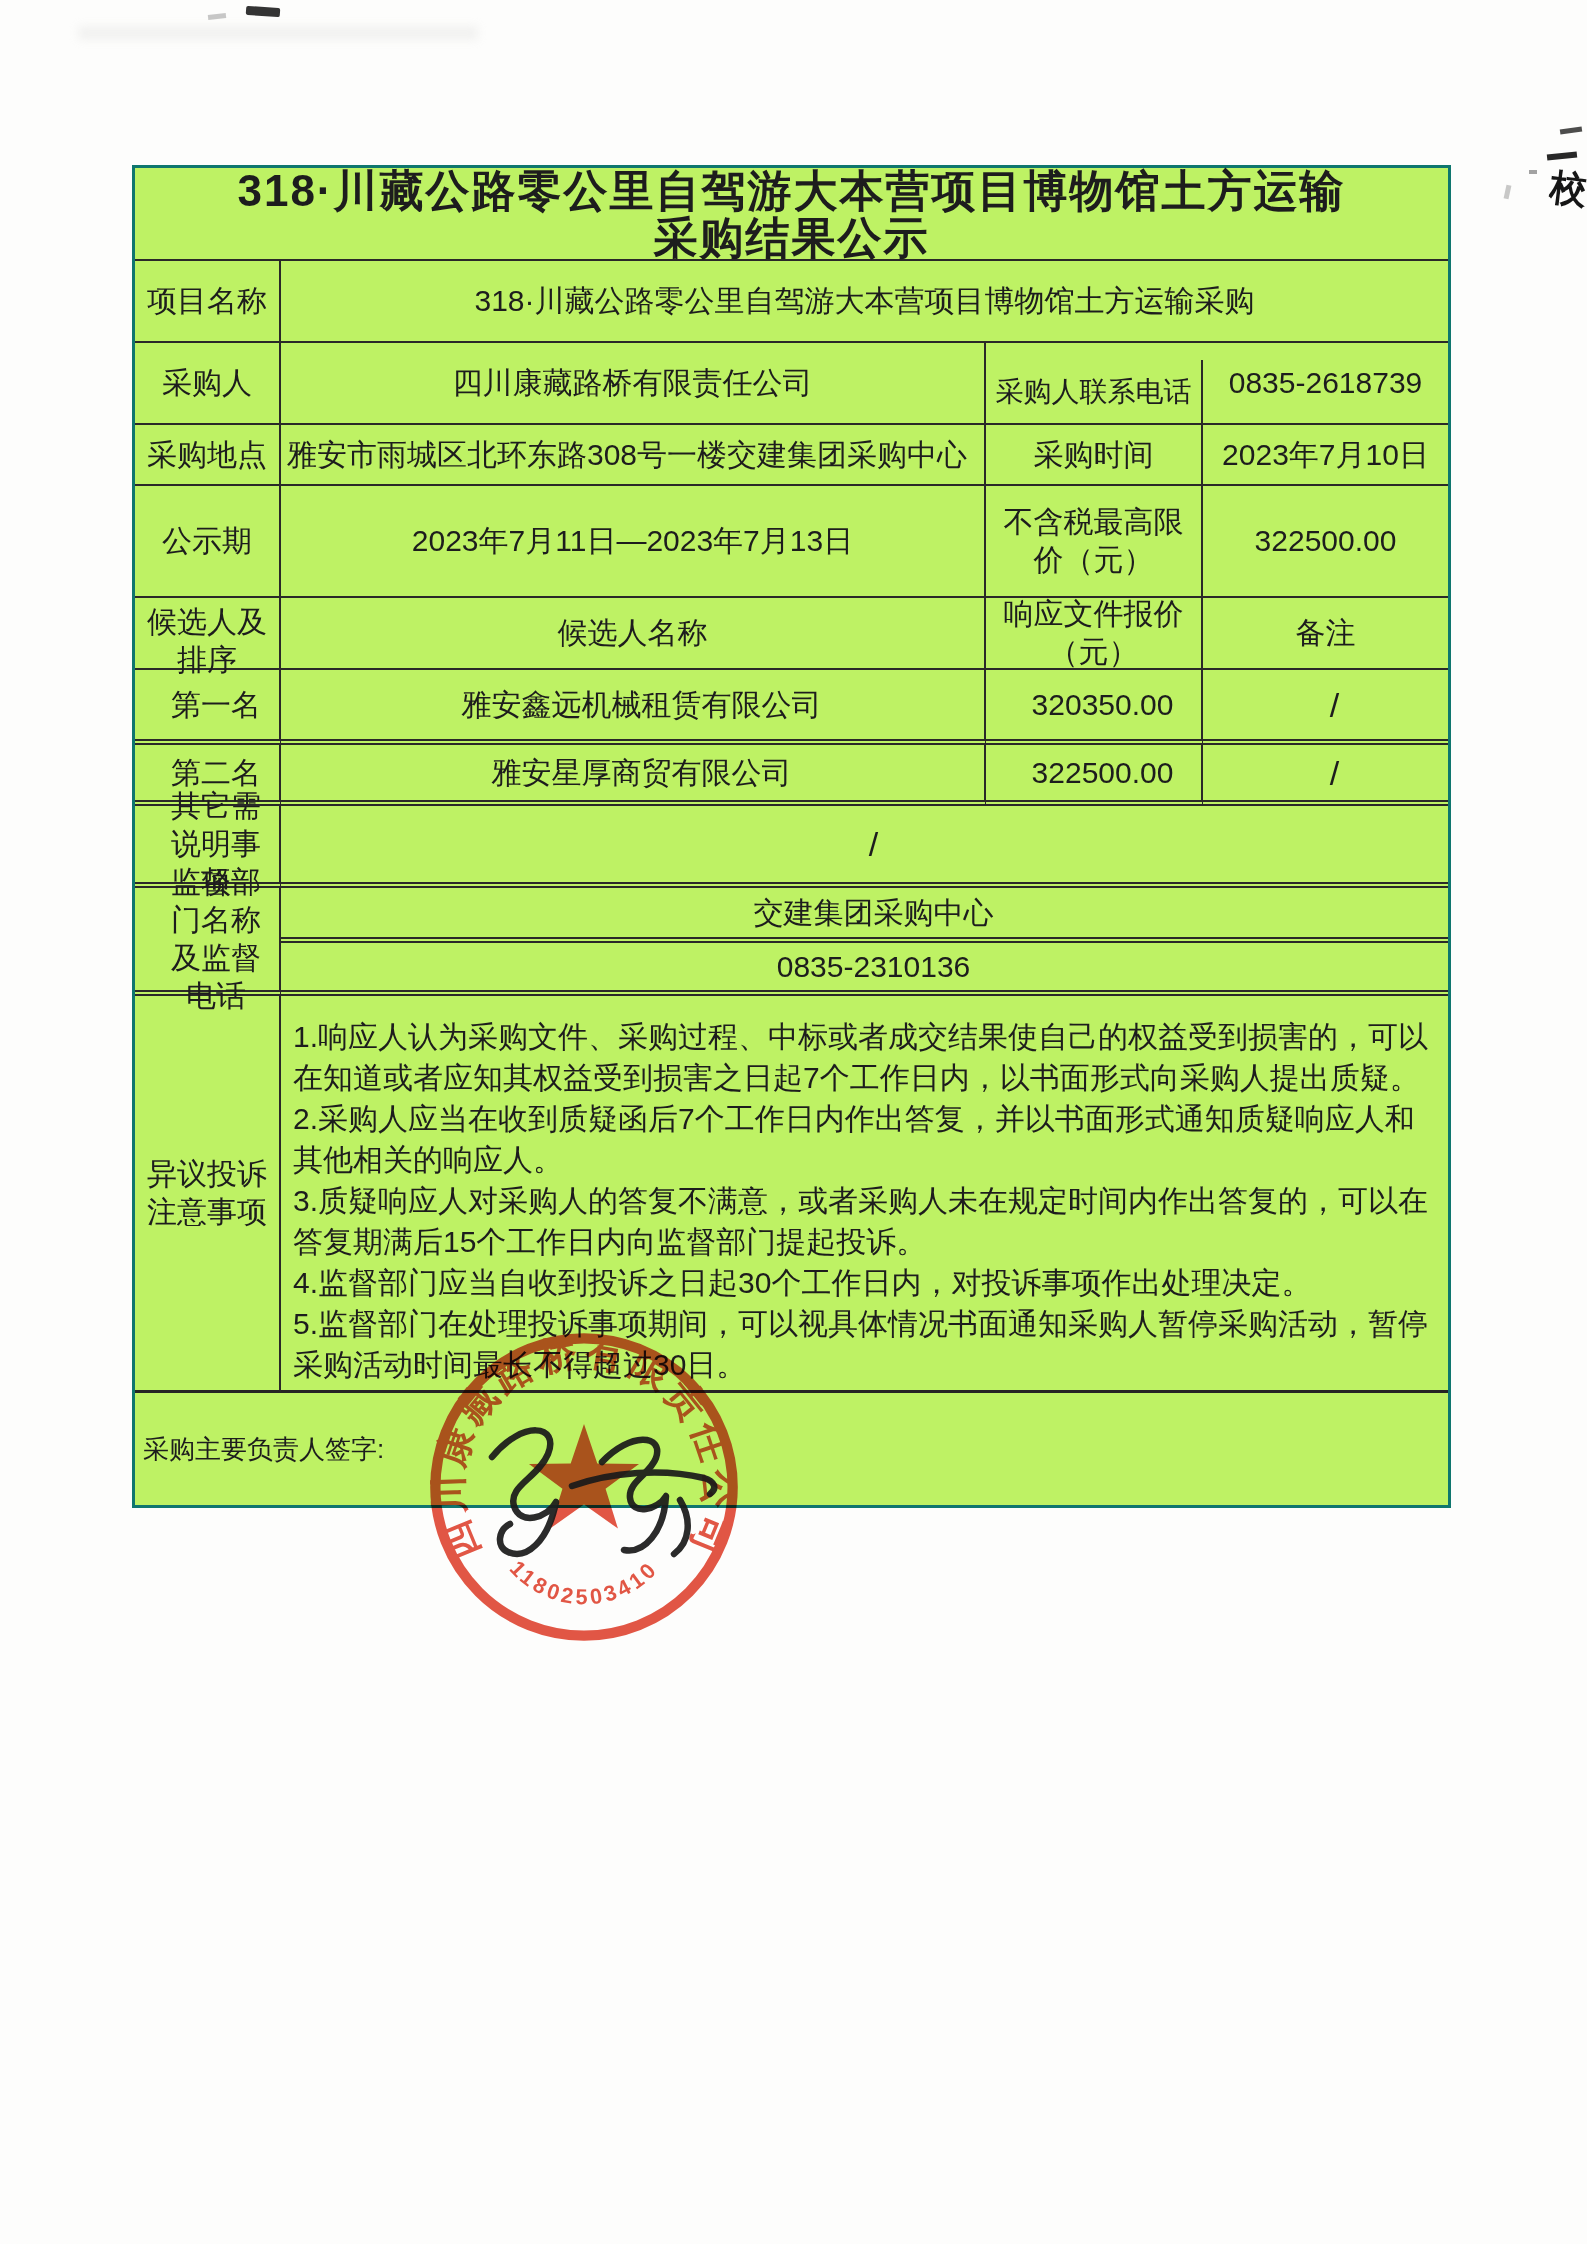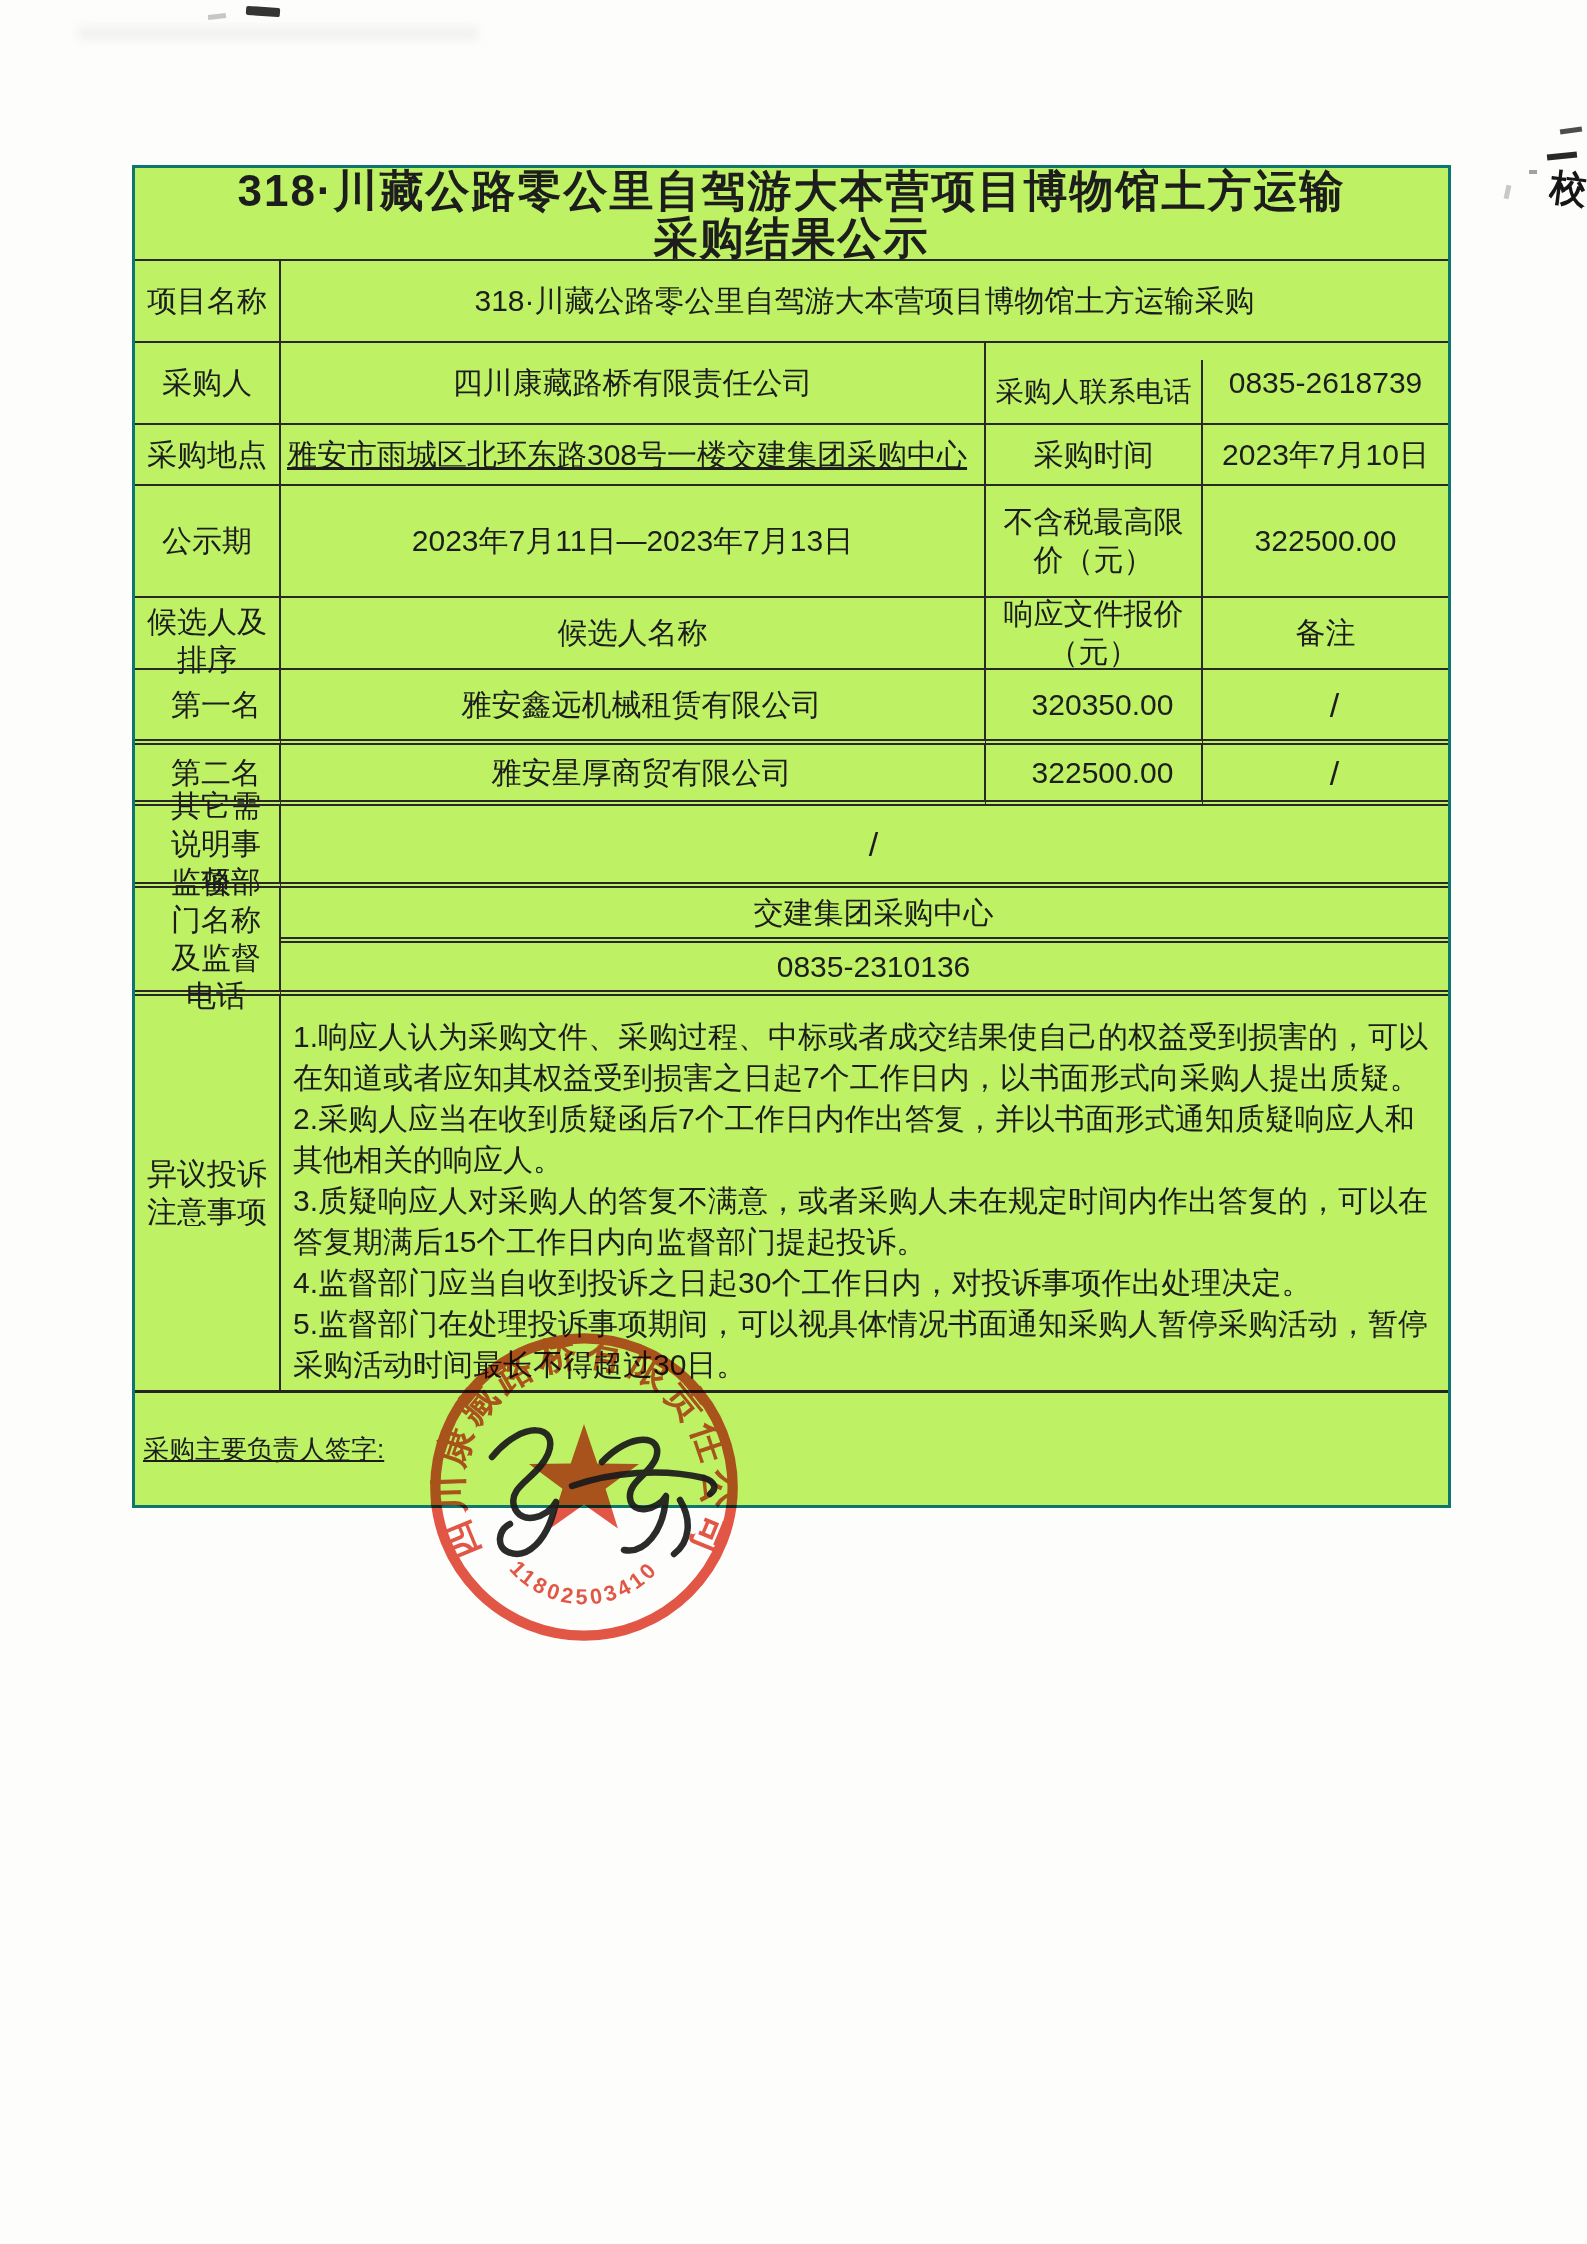--- a/index.html
+++ b/index.html
@@ -28,21 +28,21 @@
     font-size:30px;line-height:38px;
     padding:2px 6px;box-sizing:border-box;
     position:relative;
   }
   .noR{border-right:none;}
   .noB{border-bottom:none;}
   .dbb{border-bottom:6px double #2a2928;padding-left:24px;}
   .thB{border-bottom:3px solid #262524;}
   .lbl{font-size:30px;}
   .lblw{width:100%;max-width:134px;margin:0 auto;}
-  .left{justify-content:flex-start;text-align:left;text-decoration:underline;}
+  .left{justify-content:flex-start;text-align:left;}
   .title{
     font-size:44px;line-height:47px;font-weight:700;letter-spacing:2px;
     flex-direction:column;
   }
   .small7{font-size:28px;white-space:nowrap;padding:2px 1px;margin-top:17px;}
   .bigslash{font-size:34px;}
   .objtext{
     display:block;text-align:left;
     padding:20px 14px 0 12px;
     font-size:30px;line-height:41px;

